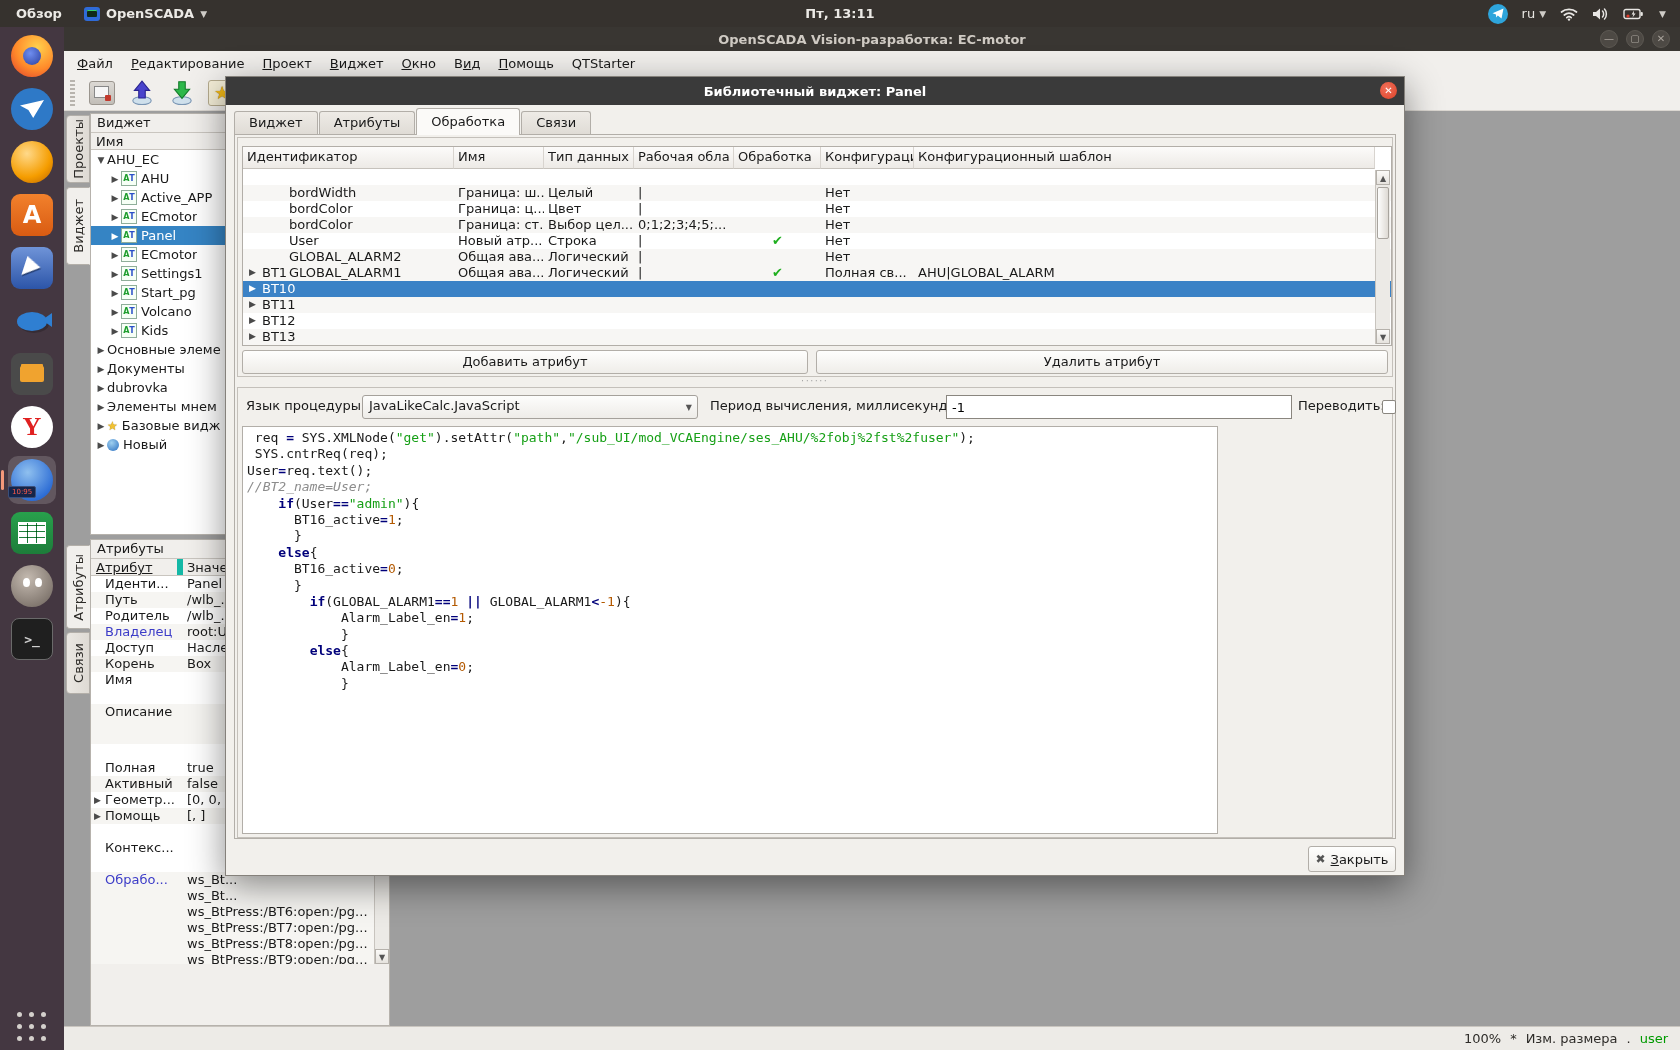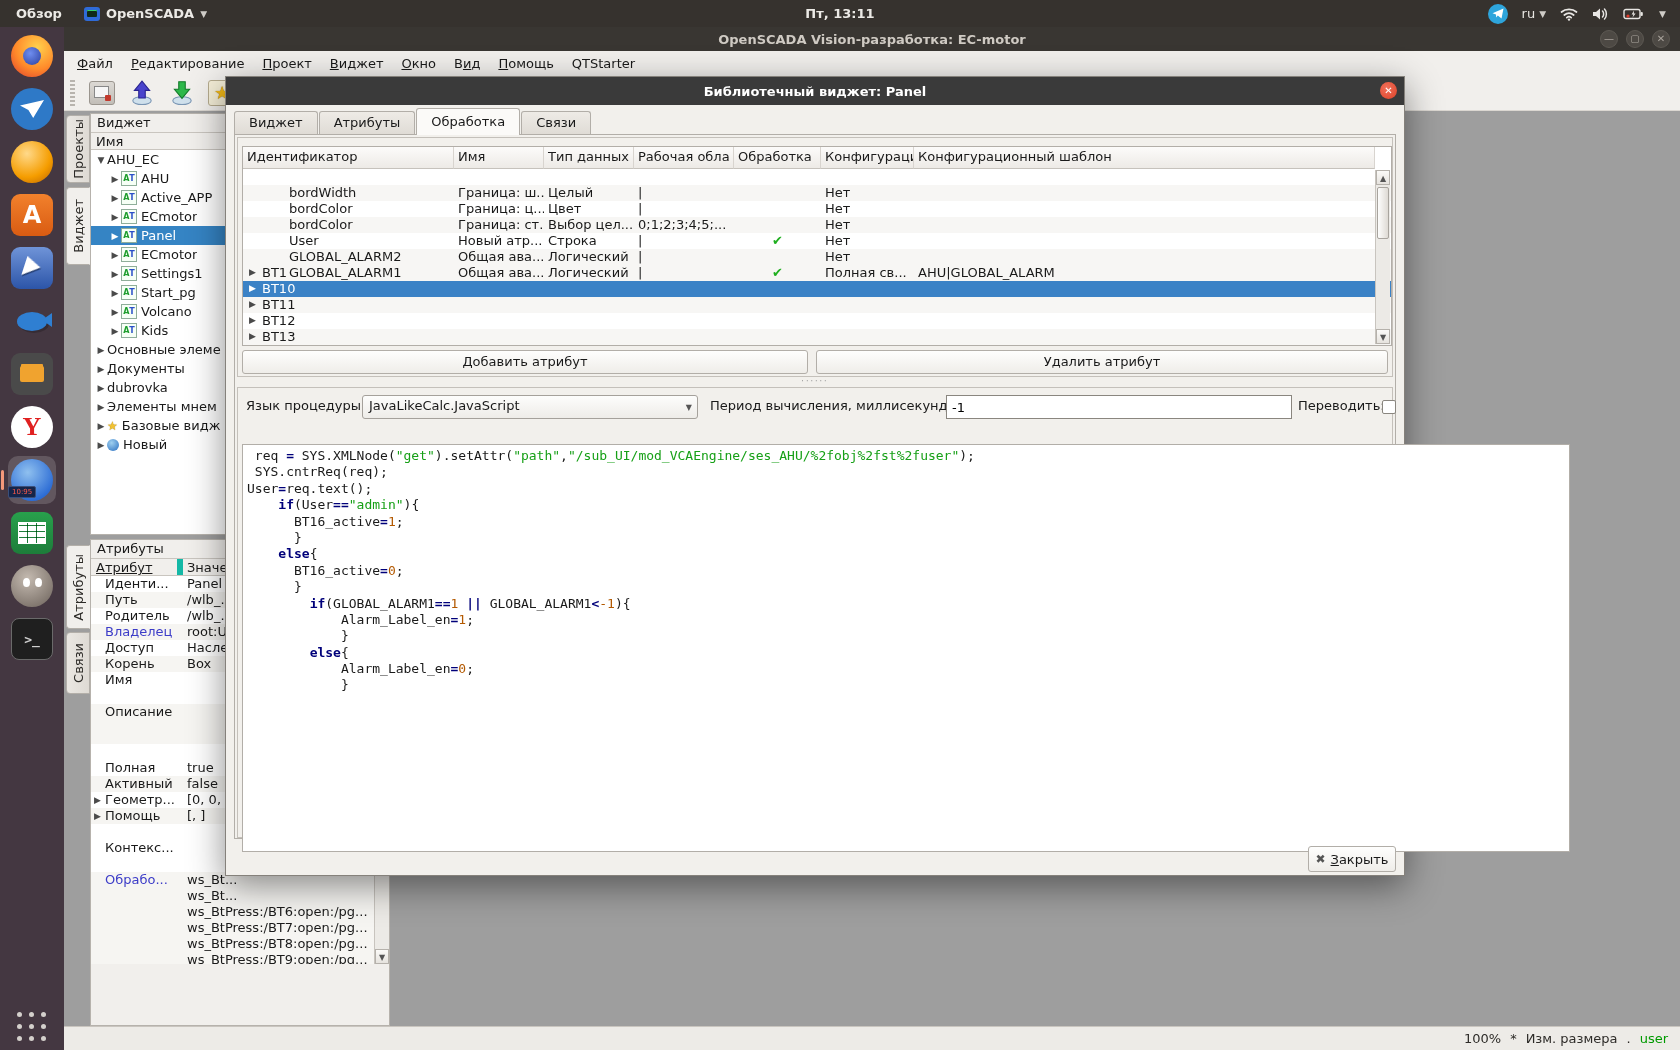--- a/index.html
+++ b/index.html
@@ -147,21 +147,21 @@
   #btn-add { left:4px; width:566px; }
   #btn-del { left:578px; width:572px; }
   .d-split { position:absolute; left:2px; top:244px; width:1156px; height:7px; text-align:center; color:#999; font-size:8px; line-height:6px; letter-spacing:2px; }
   .d-lower { position:absolute; left:2px; top:252px; width:1156px; height:451px; border:1px solid #c4c0ba; }
   .proc-row { position:absolute; left:0; top:6px; width:1156px; height:26px; }
   .plabel { position:absolute; top:4px; white-space:nowrap; }
   #lang-combo { position:absolute; left:124px; top:1px; width:336px; height:24px; border:1px solid #a5a19b; border-radius:3px; background:linear-gradient(#fdfdfc,#eeece8); padding:2px 20px 0 6px; overflow:hidden; white-space:nowrap; }
   #lang-combo .ca { position:absolute; right:5px; top:7px; font-size:8px; color:#555; }
   #period-input { position:absolute; left:708px; top:1px; width:346px; height:24px; border:1px solid #8a867f; background:#fff; padding:0 5px; font:13px "DejaVu Sans","Liberation Sans",sans-serif; }
   #translate-cb { position:absolute; left:1144px; top:6px; width:14px; height:14px; border:1px solid #8a867f; background:#fff; border-radius:2px; }
-  #code { position:absolute; left:4px; top:56px; width:1328px; height:408px; border:1px solid #b2aea8; background:#fff; overflow:hidden; font-family:"DejaVu Sans Mono","Liberation Mono",monospace; font-size:13px; padding:3px 0 0 4px; }
+  #code { position:absolute; left:4px; top:38px; width:976px; height:408px; border:1px solid #b2aea8; background:#fff; overflow:hidden; font-family:"DejaVu Sans Mono","Liberation Mono",monospace; font-size:13px; padding:3px 0 0 4px; }
   .cl { height:16.4px; line-height:16.4px; white-space:pre; }
   .tk-p { color:#1a1a1a; }
   .tk-k { color:#00007a; font-weight:bold; }
   .tk-o { color:#00007a; font-weight:bold; }
   .tk-s { color:#17a017; }
   .tk-n { color:#b35900; }
   .tk-c { color:#8c8c8c; font-style:italic; }
   #d-close-btn { position:absolute; right:8px; top:769px; width:88px; height:26px; border:1px solid #b2aea8; border-radius:3px; background:linear-gradient(#fefefd,#efede9); display:flex; align-items:center; justify-content:center; gap:5px; }
   #d-close-btn .xg { color:#555; font-size:12px; }
 
@@ -689,20 +689,21 @@
         </span>
         <span class="plabel" style="left:472px;">Период вычисления, миллисекунд:</span>
         <input id="period-input" value="-1" style="">
         <span class="plabel" style="left:1060px;">Переводить:</span>
         <span id="translate-cb"></span>
       </div>
       <div id="code">
           <div class="cl"><span class="tk-p"> req </span><span class="tk-o">=</span><span class="tk-p"> SYS.XMLNode(</span><span class="tk-s">"get"</span><span class="tk-p">).setAttr(</span><span class="tk-s">"path"</span><span class="tk-p">,</span><span class="tk-s">"/sub_UI/mod_VCAEngine/ses_AHU/%2fobj%2fst%2fuser"</span><span class="tk-p">);</span></div>
           <div class="cl"><span class="tk-p"> SYS.cntrReq(req);</span></div>
           <div class="cl"><span class="tk-p">User</span><span class="tk-o">=</span><span class="tk-p">req.text();</span></div>
+          <div class="cl"><span class="tk-c">//BT2_name=User;</span></div>
           <div class="cl"><span class="tk-p">    </span><span class="tk-k">if</span><span class="tk-p">(User</span><span class="tk-o">==</span><span class="tk-s">"admin"</span><span class="tk-p">){</span></div>
           <div class="cl"><span class="tk-p">      BT16_active</span><span class="tk-o">=</span><span class="tk-n">1</span><span class="tk-p">;</span></div>
           <div class="cl"><span class="tk-p">      }</span></div>
           <div class="cl"><span class="tk-p">    </span><span class="tk-k">else</span><span class="tk-p">{</span></div>
           <div class="cl"><span class="tk-p">      BT16_active</span><span class="tk-o">=</span><span class="tk-n">0</span><span class="tk-p">;</span></div>
           <div class="cl"><span class="tk-p">      }</span></div>
           <div class="cl"><span class="tk-p">        </span><span class="tk-k">if</span><span class="tk-p">(GLOBAL_ALARM1</span><span class="tk-o">==</span><span class="tk-n">1</span><span class="tk-p"> </span><span class="tk-o">||</span><span class="tk-p"> GLOBAL_ALARM1</span><span class="tk-o">&lt;</span><span class="tk-n">-1</span><span class="tk-p">){</span></div>
           <div class="cl"><span class="tk-p">            Alarm_Label_en</span><span class="tk-o">=</span><span class="tk-n">1</span><span class="tk-p">;</span></div>
           <div class="cl"><span class="tk-p">            }</span></div>
           <div class="cl"><span class="tk-p">        </span><span class="tk-k">else</span><span class="tk-p">{</span></div>

